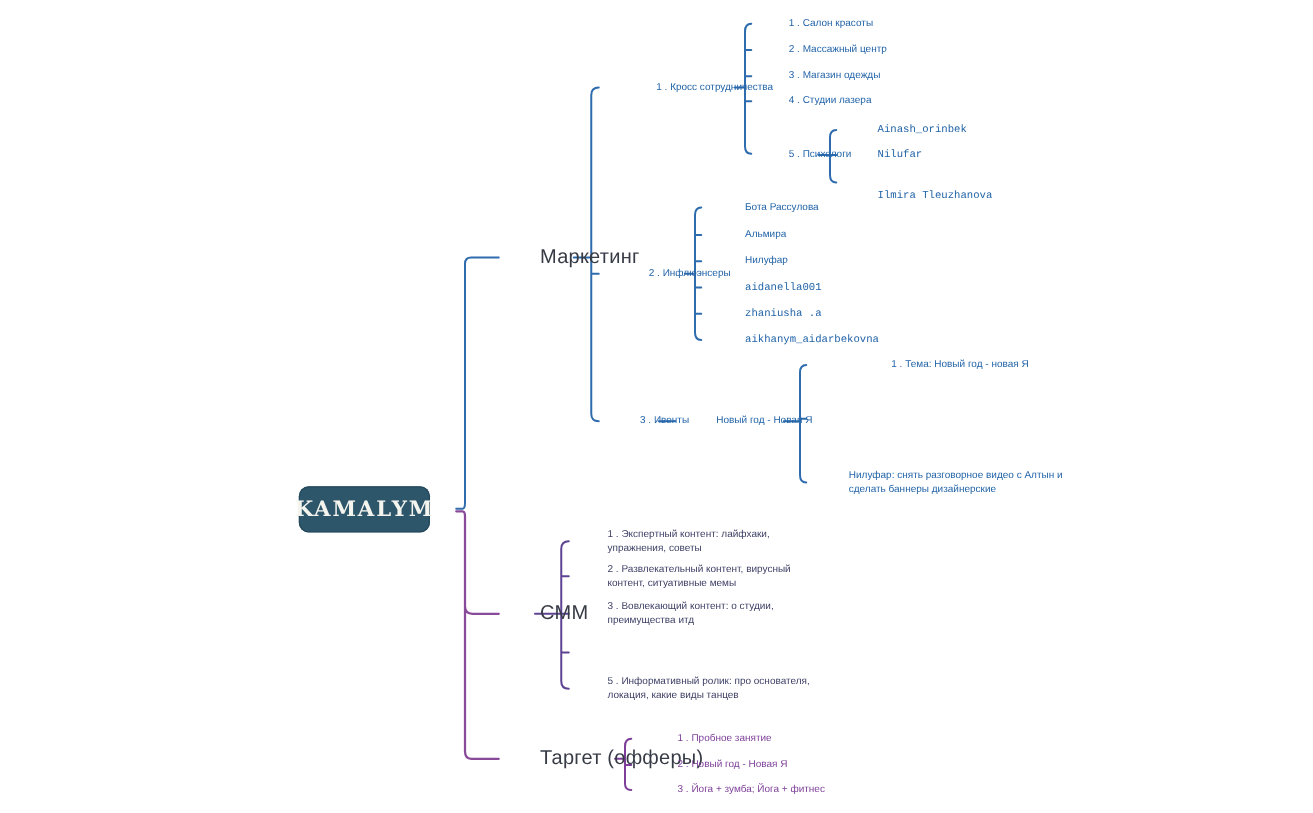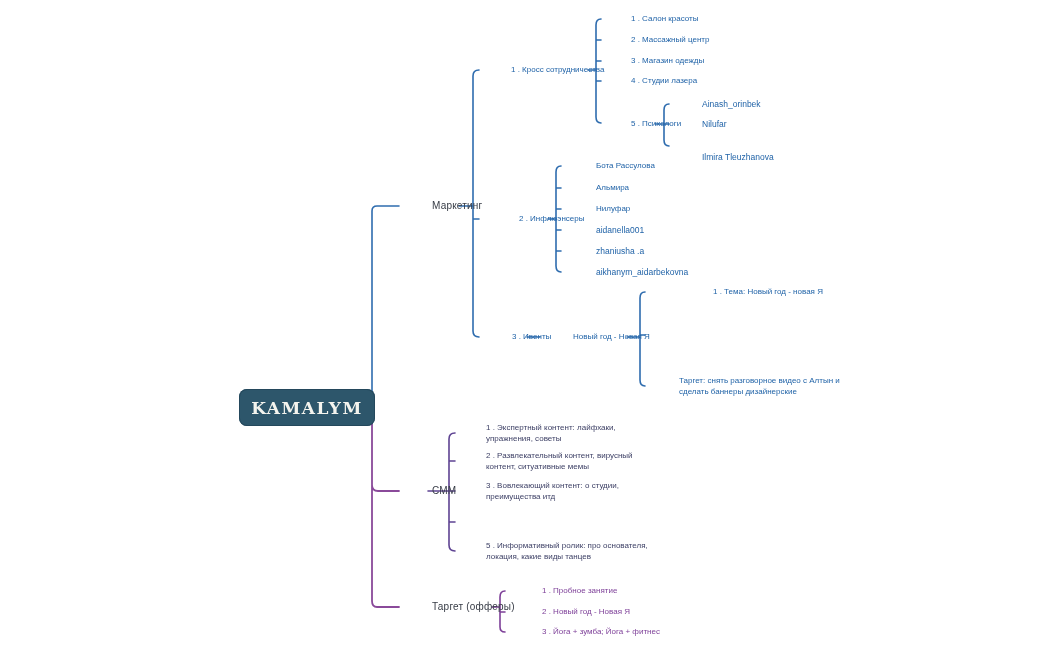--- a/index.html
+++ b/index.html
@@ -4,23 +4,23 @@
 <style>
   html,body{margin:0;padding:0;background:#ffffff;}
   .canvas{position:relative;width:1050px;height:650px;background:#ffffff;overflow:hidden;
           font-family:"Liberation Sans",sans-serif;}
   .connectors{position:absolute;left:0;top:0;}
   .lbl{position:absolute;transform:translateY(-50%);font-size:8px;line-height:10.5px;
        white-space:pre-line;cursor:default;padding-left:29px;}
   .c-blue{color:#2264a8;}
   .c-smm{color:#3e4166;}
   .c-target{color:#7d3f98;}
-  .serif{font-family:Liberation Sans, sans-serif;font-size:8.5px;}
-  .main{font-size:10px;line-height:14px;font-weight:500;color:#363b45;letter-spacing:.2px;}
-  .root-node{position:absolute;left:239px;top:389px;width:136px;height:37px;
+  .serif{font-family:Liberation Mono, monospace;font-size:8.5px;}
+  .main{font-size:16px;line-height:14px;font-weight:500;color:#363b45;letter-spacing:.2px;}
+  .root-node{position:absolute;left:239px;top:389px;width:105px;height:37px;
              background:#2d566b;border-radius:8px;display:flex;align-items:center;
              justify-content:center;box-shadow:0 0 0 1px #24485c inset;}
   .root-node span{font-family:"DejaVu Serif",serif;font-size:17px;font-weight:700;
                   color:#f4f4ee;letter-spacing:1.5px;}
 </style>
 </head>
 <body>
 
 <div class="canvas">
 
@@ -54,42 +54,42 @@
     <path fill="none" stroke="#7d3f98" stroke-width="1.6" stroke-linecap="round" d="M 492 607 H 500
              M 505 591 Q 500 591 500 597 L 500 627 Q 500 632 505 632
              M 500 612 H 505"></path>
   </svg>
 
   <div class="root-node">
     <span>KAMALYM</span>
   </div>
 
   <div class="lbl main" style="left:403px;top:206px;">Маркетинг</div>
-  <div class="lbl c-blue" style="left:482px;top:70px;">1 . Кросс сотрудничества</div>
+  <div class="lbl c-blue" style="left:496px;top:70px;">1 . Кросс сотрудничества</div>
   <div class="lbl c-blue" style="left:602px;top:19px;">1 . Салон красоты</div>
   <div class="lbl c-blue" style="left:602px;top:40px;">2 . Массажный центр</div>
   <div class="lbl c-blue" style="left:602px;top:61px;">3 . Магазин одежды</div>
   <div class="lbl c-blue" style="left:602px;top:81px;">4 . Студии лазера</div>
   <div class="lbl c-blue" style="left:602px;top:124px;">5 . Психологи</div>
   <div class="lbl c-blue serif" style="left:673px;top:104px;">Ainash_orinbek</div>
   <div class="lbl c-blue serif" style="left:673px;top:124px;">Nilufar</div>
   <div class="lbl c-blue serif" style="left:673px;top:157px;">Ilmira Tleuzhanova</div>
 
   <div class="lbl c-blue" style="left:490px;top:219px;">2 . Инфлюэнсеры</div>
   <div class="lbl c-blue" style="left:567px;top:166px;">Бота Рассулова</div>
   <div class="lbl c-blue" style="left:567px;top:188px;">Альмира</div>
   <div class="lbl c-blue" style="left:567px;top:209px;">Нилуфар</div>
   <div class="lbl c-blue serif" style="left:567px;top:230px;">aidanella001</div>
   <div class="lbl c-blue serif" style="left:567px;top:251px;">zhaniusha .a</div>
   <div class="lbl c-blue serif" style="left:567px;top:272px;">aikhanym_aidarbekovna</div>
 
   <div class="lbl c-blue" style="left:483px;top:337px;">3 . Ивенты</div>
   <div class="lbl c-blue" style="left:544px;top:337px;">Новый год - Новая Я</div>
   <div class="lbl c-blue" style="left:684px;top:292px;">1 . Тема: Новый год - новая Я</div>
-  <div class="lbl c-blue" style="left:650px;top:386px;">Таргет: снять разговорное видео с Алтын и
+  <div class="lbl c-blue" style="left:650px;top:386px;">Нилуфар: снять разговорное видео с Алтын и
 сделать баннеры дизайнерские</div>
 
   <div class="lbl main" style="left:403px;top:491px;">СММ</div>
   <div class="lbl c-smm" style="left:457px;top:433px;">1 . Экспертный контент: лайфхаки,
 упражнения, советы</div>
   <div class="lbl c-smm" style="left:457px;top:461px;">2 . Развлекательный контент, вирусный
 контент, ситуативные мемы</div>
   <div class="lbl c-smm" style="left:457px;top:491px;">3 . Вовлекающий контент: о студии,
 преимущества итд</div>
   <div class="lbl c-smm" style="left:457px;top:551px;">5 . Информативный ролик: про основателя,

